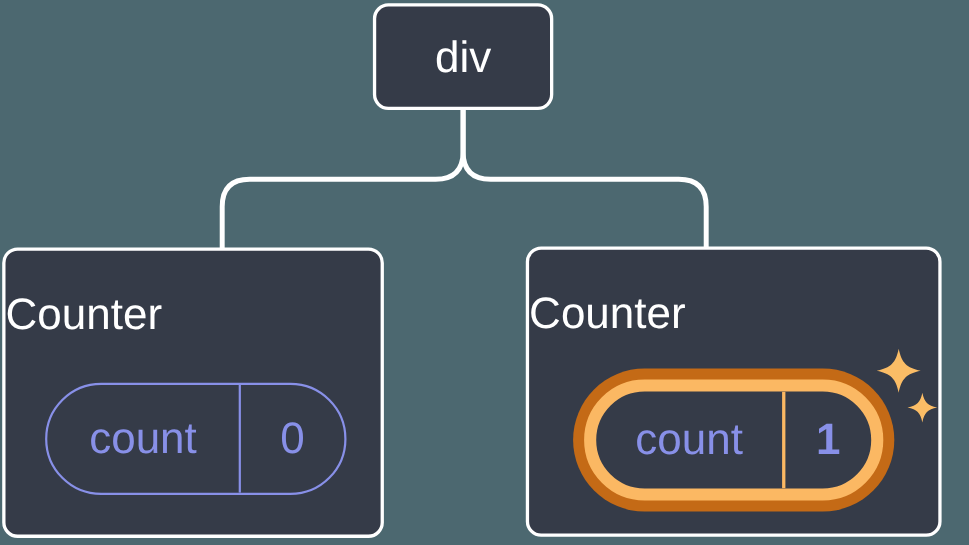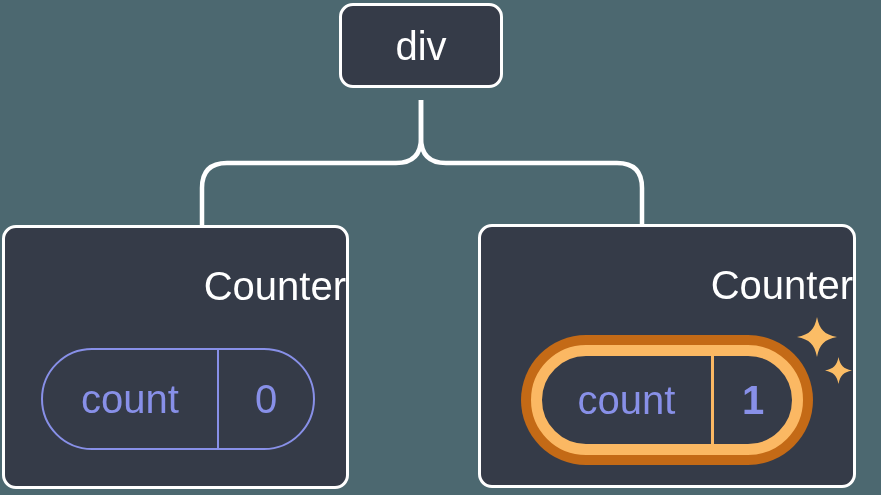--- a/index.html
+++ b/index.html
@@ -26,36 +26,36 @@
     fill:none;stroke:var(--white);stroke-width:4.5px;
   }
   .node{
     position:absolute;
     background:var(--card);
     border:3px solid var(--white);
     border-radius:14px;
     display:flex;align-items:center;justify-content:center;
   }
   .root{
-    left:339px;top:3px;width:164px;height:85px;
+    left:339px;top:3px;width:164px;height:97px;
   }
   .root span{
     color:var(--white);font-size:40px;font-weight:500;line-height:1;
   }
   .card{
     position:absolute;
     background:var(--card);
     border:3px solid var(--white);
     border-radius:14px;
   }
   .card-left{left:2px;top:225px;width:347px;height:264px;}
   .card-right{left:478px;top:224px;width:378px;height:264px;}
   .card-title{
     position:absolute;left:0;top:36px;width:100%;
-    text-align:right;
+    text-align:left;
     color:var(--white);
     font-size:40px;font-weight:500;line-height:1.1;
   }
   
   .pill{
     position:absolute;left:36px;top:120px;width:274px;height:102px;
     border:2.5px solid var(--purple);
     border-radius:52px;
     display:flex;overflow:hidden;
   }

